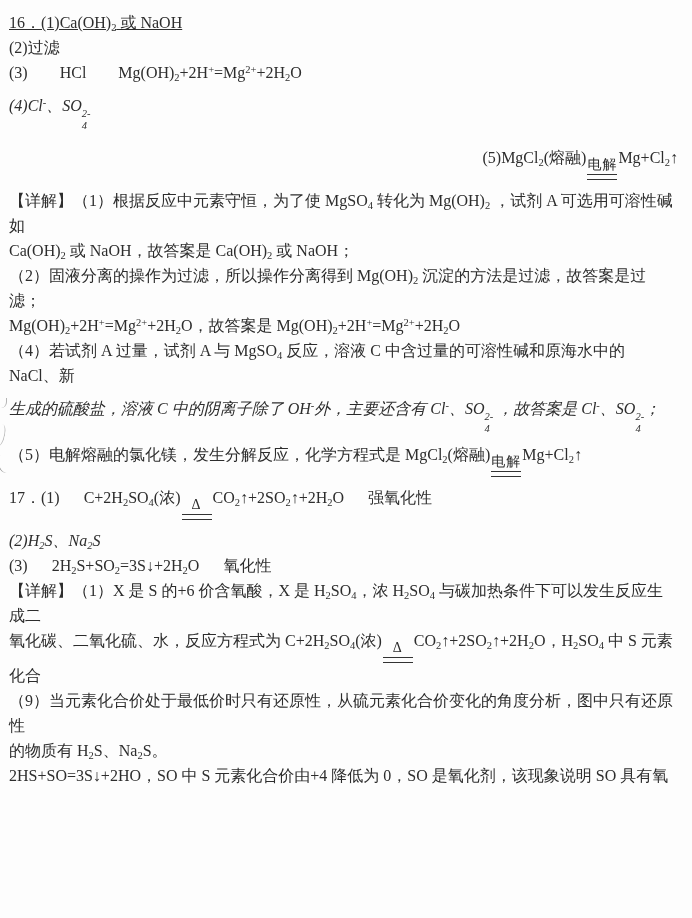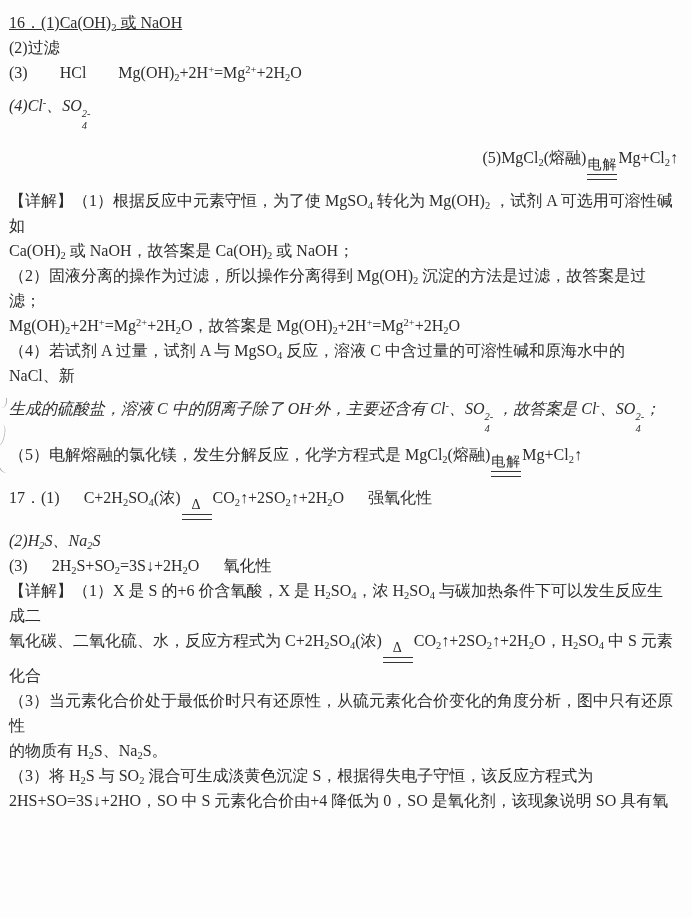--- a/index.html
+++ b/index.html
@@ -56,18 +56,17 @@
       <p class="line gap-s">（2）固液分离的操作为过滤，所以操作分离得到 Mg(OH)<sub>2</sub> 沉淀的方法是过滤，故答案是过滤；</p>
       <p class="line gap-s">Mg(OH)<sub>2</sub>+2H<sup>+</sup>=Mg<sup>2+</sup>+2H<sub>2</sub>O，故答案是 Mg(OH)<sub>2</sub>+2H<sup>+</sup>=Mg<sup>2+</sup>+2H<sub>2</sub>O</p>
       <p class="line gap-s">（4）若试剂 A 过量，试剂 A 与 MgSO<sub>4</sub> 反应，溶液 C 中含过量的可溶性碱和原海水中的 NaCl、新</p>
       <p class="line gap-m">生成的硫酸盐，溶液 C 中的阴离子除了 OH<sup>-</sup>外，主要还含有 Cl<sup>-</sup>、SO<span class="stk"><span class="s-sup">2-</span><span class="s-sub">4</span></span> ，故答案是 Cl<sup>-</sup>、SO<span class="stk"><span class="s-sup">2-</span><span class="s-sub">4</span></span>；</p>
       <p class="line gap-xl">（5）电解熔融的氯化镁，发生分解反应，化学方程式是 MgCl<sub>2</sub>(熔融)<span class="eqc"><span class="cond">电解</span><span class="dbl"></span></span>Mg+Cl<sub>2</sub>↑</p>
       <p class="line gap-xl">17．(1)      C+2H<sub>2</sub>SO<sub>4</sub>(浓)<span class="eqc"><span class="cond">Δ</span><span class="dbl"></span></span>CO<sub>2</sub>↑+2SO<sub>2</sub>↑+2H<sub>2</sub>O      强氧化性</p>
       <p class="line gap-m">(2)H<sub>2</sub>S、Na<sub>2</sub>S</p>
       <p class="line gap-s">(3)      2H<sub>2</sub>S+SO<sub>2</sub>=3S↓+2H<sub>2</sub>O      氧化性</p>
       <p class="line gap-s">【详解】（1）X 是 S 的+6 价含氧酸，X 是 H<sub>2</sub>SO<sub>4</sub>，浓 H<sub>2</sub>SO<sub>4</sub> 与碳加热条件下可以发生反应生成二</p>
       <p class="line gap-s">氧化碳、二氧化硫、水，反应方程式为 C+2H<sub>2</sub>SO<sub>4</sub>(浓)<span class="eqc"><span class="cond">Δ</span><span class="dbl"></span></span>CO<sub>2</sub>↑+2SO<sub>2</sub>↑+2H<sub>2</sub>O，H<sub>2</sub>SO<sub>4</sub> 中 S 元素化合</p>
-      <p class="line gap-s">（3）当元素化合价处于最低价时只有还原性，从硫元素化合价变化的角度分析，图中只有还原性</p>
+      <p class="line gap-s">（9）当元素化合价处于最低价时只有还原性，从硫元素化合价变化的角度分析，图中只有还原性</p>
       <p class="line gap-s">的物质有 H<sub>2</sub>S、Na<sub>2</sub>S。</p>
-      <p class="line gap-s">（3）将 H<sub>2</sub>S 与 SO<sub>2</sub> 混合可生成淡黄色沉淀 S，根据得失电子守恒，该反应方程式为</p>
       <p class="line gap-s">2HS+SO=3S↓+2HO，SO 中 S 元素化合价由+4 降低为 0，SO 是氧化剂，该现象说明 SO 具有氧</p>
     </div>
 </div>
 
 </body></html>

